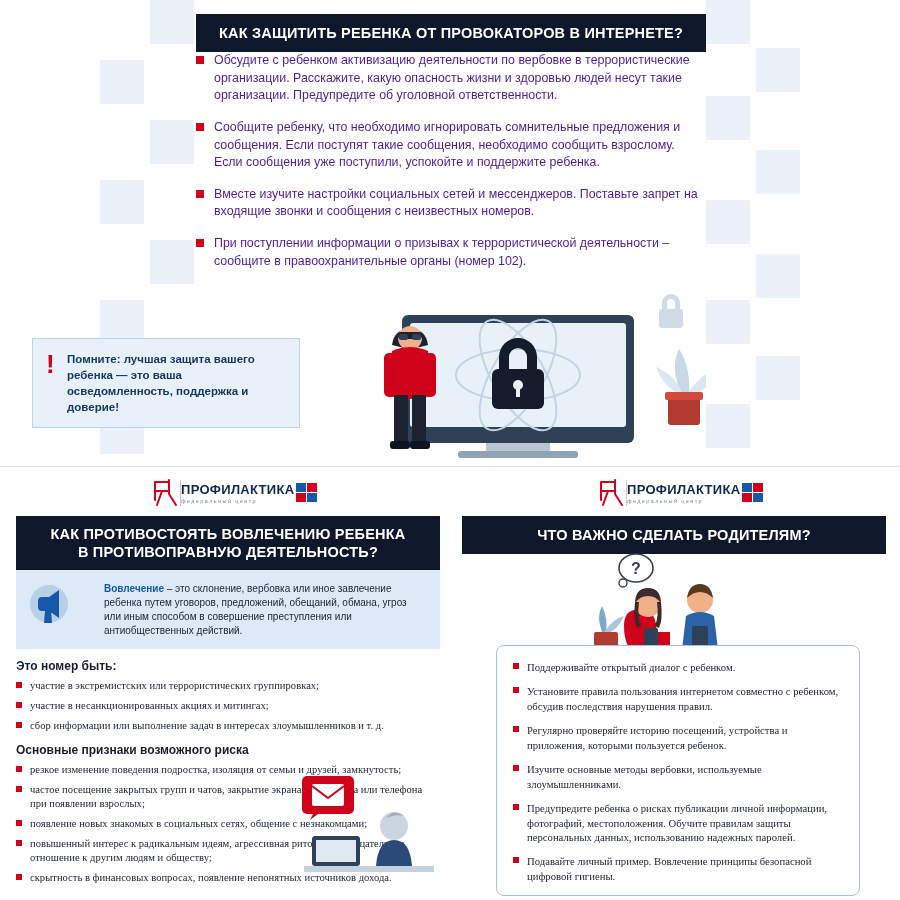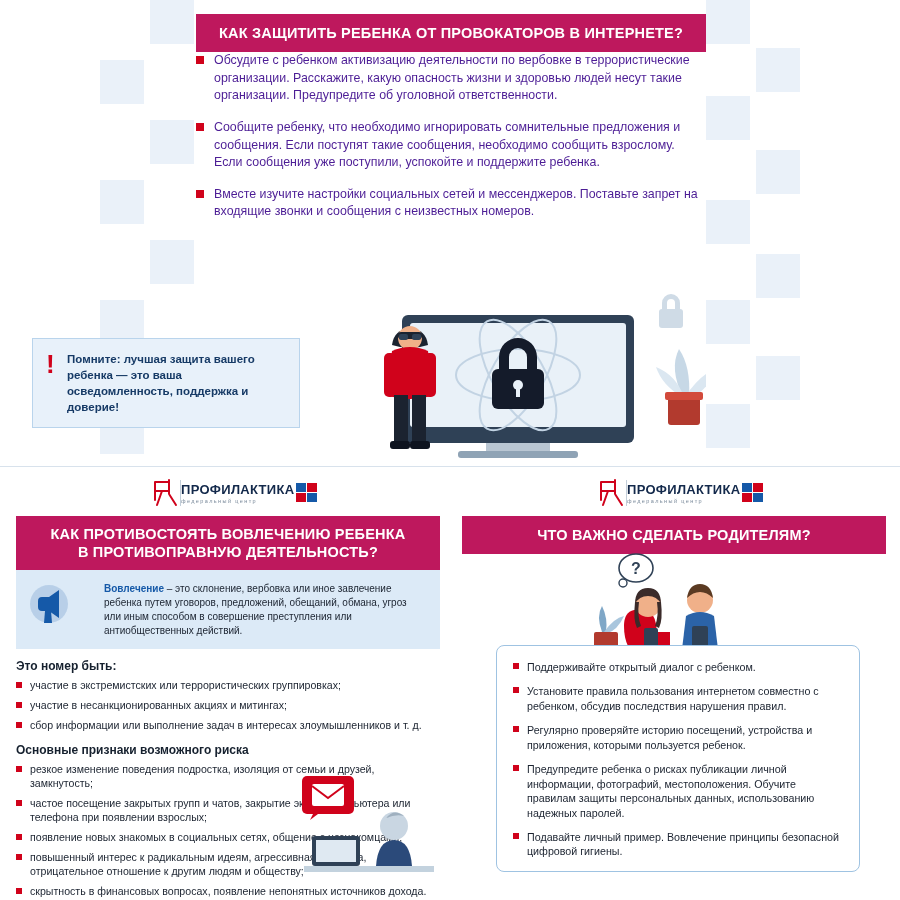--- a/index.html
+++ b/index.html
@@ -35,21 +35,21 @@
 
   
   .panel-top {
     position: absolute;
     left: 196px;
     top: 14px;
     width: 510px;
     z-index: 2;
   }
   .red-banner {
-    background: #be185d;
+    background: #0f172a;
     color: #ffffff;
     text-align: center;
     font-weight: bold;
     font-size: 14.5px;
     letter-spacing: 0.2px;
     padding: 10px 8px;
     line-height: 1.25;
   }
   .red-banner.two-line {
     font-size: 14.5px;
@@ -195,20 +195,21 @@
   .sec-head {
     font-size: 12px;
     font-weight: bold;
     margin: 10px 0 6px 0;
     color: #15202e;
   }
   ul.small-bullets {
     list-style: none;
     margin: 0;
     padding: 0;
+    font-family: Liberation Serif, serif;
   }
   ul.small-bullets li {
     position: relative;
     padding-left: 14px;
     margin-bottom: 6px;
     font-size: 10.6px;
     line-height: 1.32;
   }
   ul.small-bullets li:before {
     content: "";
@@ -290,20 +291,21 @@
     <div class="sq" style="left:100px;top:410px;width:44px;height:44px;"></div>
     <div class="sq" style="left:706px;top:404px;width:44px;height:44px;"></div>
   </div>
 
   <div class="panel-top">
     <div class="red-banner">КАК ЗАЩИТИТЬ РЕБЕНКА ОТ ПРОВОКАТОРОВ В ИНТЕРНЕТЕ?</div>
     <ul class="bullets panel-top-list">
       <li>Обсудите с ребенком активизацию деятельности по вербовке в террористические организации. Расскажите, какую опасность жизни и здоровью людей несут такие организации. Предупредите об уголовной ответственности.</li>
       <li>Сообщите ребенку, что необходимо игнорировать сомнительные предложения и сообщения. Если поступят такие сообщения, необходимо сообщить взрослому. Если сообщения уже поступили, успокойте и поддержите ребенка.</li>
       <li>Вместе изучите настройки социальных сетей и мессенджеров. Поставьте запрет на входящие звонки и сообщения с неизвестных номеров.</li>
+      <li>При поступлении информации о призывах к террористической деятельности – сообщите в правоохранительные органы (номер 102).</li>
     </ul>
   </div>
 
   <div class="illu-top">
     <svg width="510" height="175" viewBox="0 0 510 175" xmlns="http://www.w3.org/2000/svg">
 
       <g>
         <path d="M487 112 q-14 -28 -4 -48 q12 18 10 48 z" fill="#c7d8e6"></path>
         <path d="M489 112 q16 -24 32 -28 q-10 22 -28 30 z" fill="#dbe7f1"></path>
         <path d="M486 112 q-20 -12 -26 -30 q20 8 28 30 z" fill="#dbe7f1"></path>
@@ -474,18 +476,19 @@
         <rect x="4" y="82" width="24" height="22" rx="2" fill="#b23a2e"></rect>
       </g>
     </svg>
   </div>
 
   <div class="rounded-box">
     <ul class="small-bullets">
       <li>Поддерживайте открытый диалог с ребенком.</li>
       <li>Установите правила пользования интернетом совместно с ребенком, обсудив последствия нарушения правил.</li>
       <li>Регулярно проверяйте историю посещений, устройства и приложения, которыми пользуется ребенок.</li>
+      <li>Изучите основные методы вербовки, используемые злоумышленниками.</li>
       <li>Предупредите ребенка о рисках публикации личной информации, фотографий, местоположения. Обучите правилам защиты персональных данных, использованию надежных паролей.</li>
       <li>Подавайте личный пример. Вовлечение принципы безопасной цифровой гигиены.</li>
     </ul>
   </div>
 
 </div>
 
 </body></html>

